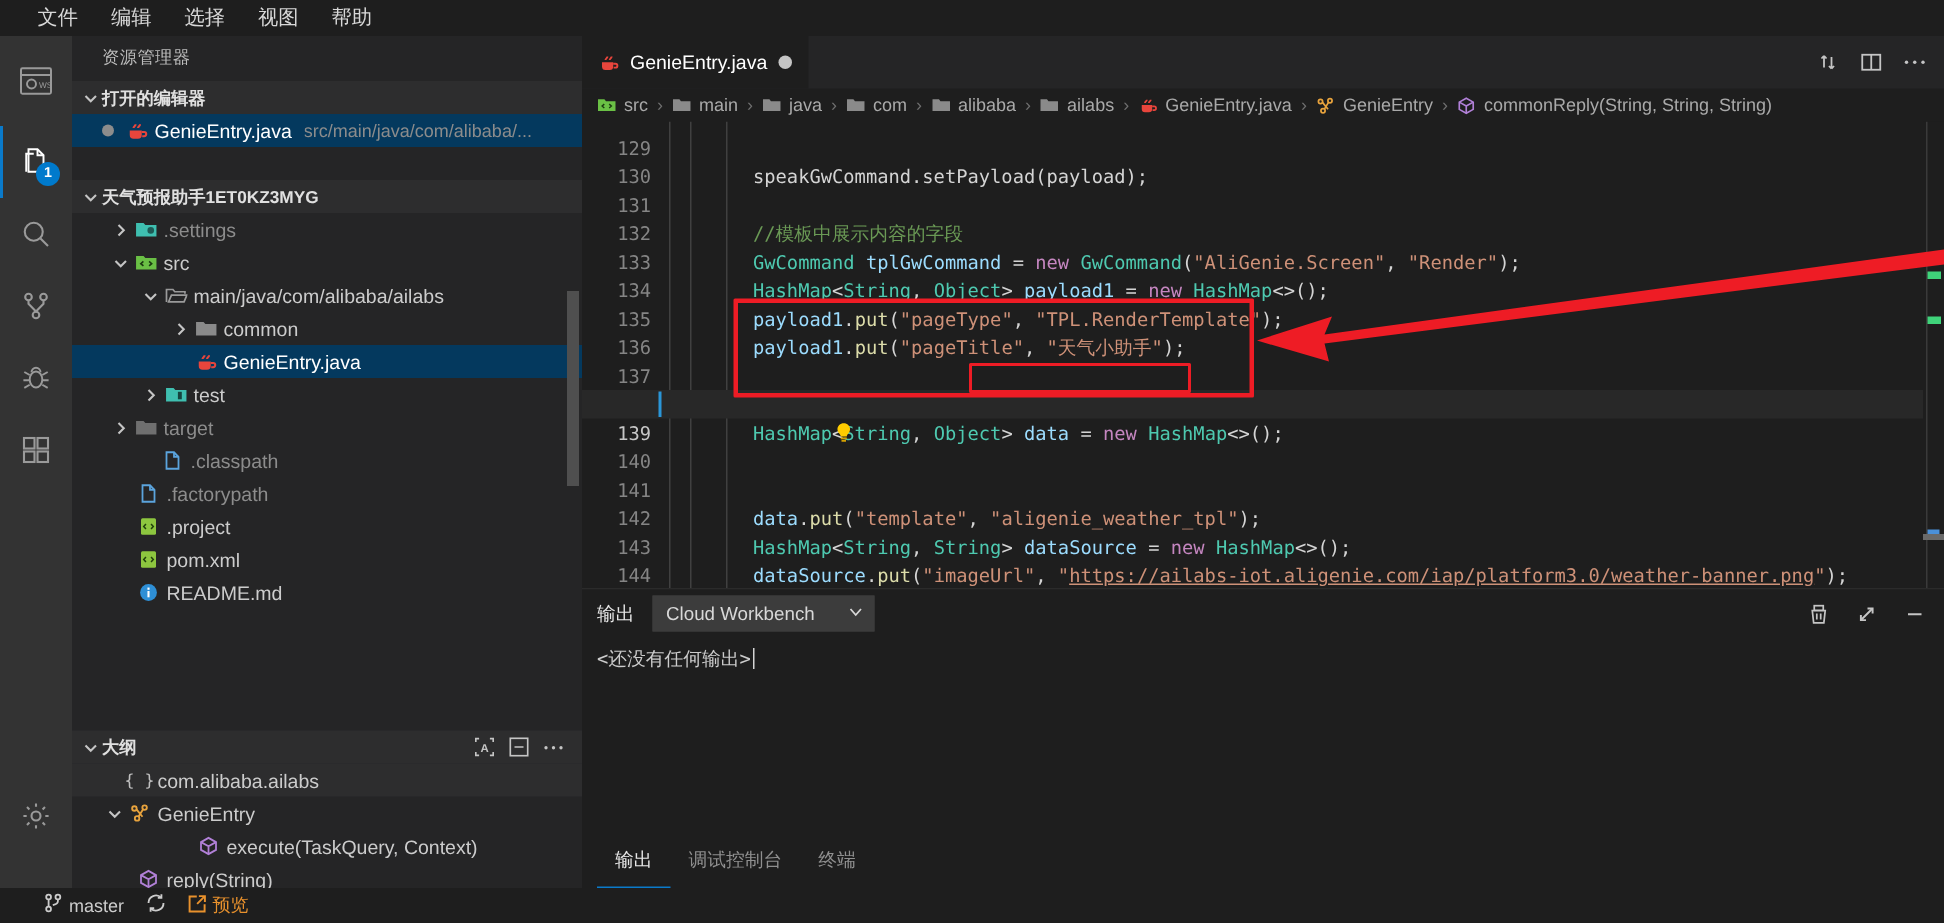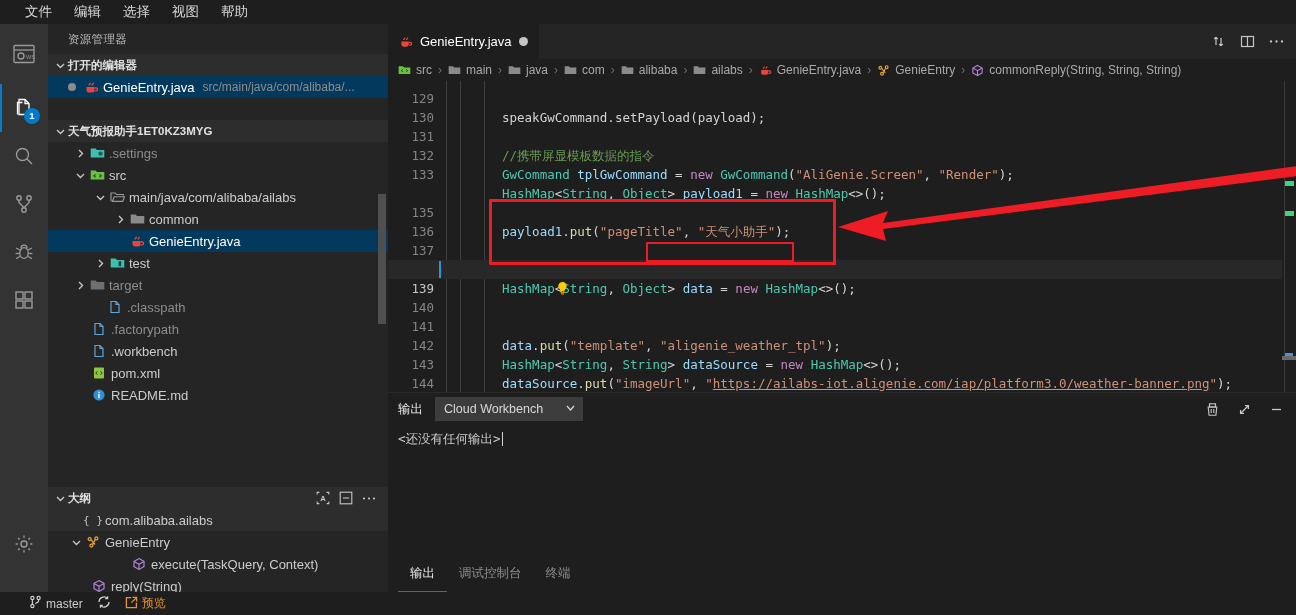--- a/index.html
+++ b/index.html
@@ -480,30 +480,30 @@
     <div class="tree-row" style="padding-left:42px;">
       <span class="ticon">
         <svg width="14" height="14" viewBox="0 0 14 14" stroke="#5ba4dd" stroke-width="1.2" fill="none">
             <path d="M3 1.5h5l3 3v8H3z"></path>
             <path d="M8 1.5v3h3"></path>
           </svg>
       </span>
       <span class="tlabel" style="color:#8c8c8c;">.factorypath</span>
     </div>
 
-
     <div class="tree-row" style="padding-left:42px;">
       <span class="ticon">
-        <svg width="14" height="14" viewBox="0 0 14 14" stroke="#5ba4dd" stroke-width="1.2" fill="none">
-            <path d="M3 1.5h5l3 3v8H3z"></path>
-            <path d="M8 1.5v3h3"></path>
-          </svg>
-      </span>
-      <span class="tlabel">.workbench</span>
-    </div>
+        <svg width="14" height="14" viewBox="0 0 14 14">
+            <rect x="2" y="1.5" width="10" height="11" rx="1" fill="#8dc63f"></rect>
+            <path d="M5.3 5.3L3.8 7l1.5 1.7M8.7 5.3L10.2 7 8.7 8.7" stroke="#20400c" stroke-width="1" fill="none"></path>
+          </svg>
+      </span>
+      <span class="tlabel">.project</span>
+    </div>
+
 
     <div class="tree-row" style="padding-left:42px;">
       <span class="ticon">
         <svg width="14" height="14" viewBox="0 0 14 14">
             <rect x="2" y="1.5" width="10" height="11" rx="1" fill="#8dc63f"></rect>
             <path d="M5.3 5.3L3.8 7l1.5 1.7M8.7 5.3L10.2 7 8.7 8.7" stroke="#20400c" stroke-width="1" fill="none"></path>
           </svg>
       </span>
       <span class="tlabel">pom.xml</span>
     </div>
@@ -714,33 +714,37 @@
           <span class="ln">129</span>
           <span class="code-txt t-pl">speakGwCommand.setPayload(payload);</span>
         </div>
 
         <div class="code-line" style="top:8px;position:absolute;width:100%;">
           <span class="ln">130</span>
         </div>
 
         <div class="code-line" style="top:27px;position:absolute;width:100%;">
           <span class="ln">131</span>
-          <span class="code-txt t-cmt">//携带屏显模板数据的指令</span>
+          <span class="code-txt t-cmt">//模板中展示内容的字段</span>
         </div>
 
         <div class="code-line" style="top:46px;position:absolute;width:100%;">
           <span class="ln">132</span>
           <span class="code-txt"><span class="t-type">GwCommand</span> <span class="t-var">tplGwCommand</span> <span class="t-pl">=</span> <span class="t-kw">new</span> <span class="t-type">GwCommand</span><span class="t-pl">(</span><span class="t-str">"AliGenie.Screen"</span><span class="t-pl">,</span> <span class="t-str">"Render"</span><span class="t-pl">);</span></span>
         </div>
 
         <div class="code-line" style="top:65px;position:absolute;width:100%;">
           <span class="ln">133</span>
           <span class="code-txt"><span class="t-type">HashMap</span><span class="t-pl">&lt;</span><span class="t-type">String</span><span class="t-pl">,</span> <span class="t-type">Object</span><span class="t-pl">&gt;</span> <span class="t-var">payload1</span> <span class="t-pl">=</span> <span class="t-kw">new</span> <span class="t-type">HashMap</span><span class="t-pl">&lt;&gt;();</span></span>
         </div>
 
+        <div class="code-line" style="top:84px;position:absolute;width:100%;">
+          <span class="ln">134</span>
+          <span class="code-txt"><span class="t-var">payload1</span><span class="t-pl">.</span><span class="t-fn">put</span><span class="t-pl">(</span><span class="t-str">"pageType"</span><span class="t-pl">,</span> <span class="t-str">"TPL.RenderTemplate"</span><span class="t-pl">);</span></span>
+        </div>
 
         <div class="code-line" style="top:103px;position:absolute;width:100%;">
           <span class="ln">135</span>
           <span class="code-txt"><span class="t-var">payload1</span><span class="t-pl">.</span><span class="t-fn">put</span><span class="t-pl">(</span><span class="t-str">"pageTitle"</span><span class="t-pl">,</span> <span class="t-str">"天气小助手"</span><span class="t-pl">);</span></span>
         </div>
 
         <div class="code-line" style="top:122px;position:absolute;width:100%;">
           <span class="ln">136</span>
         </div>
 

